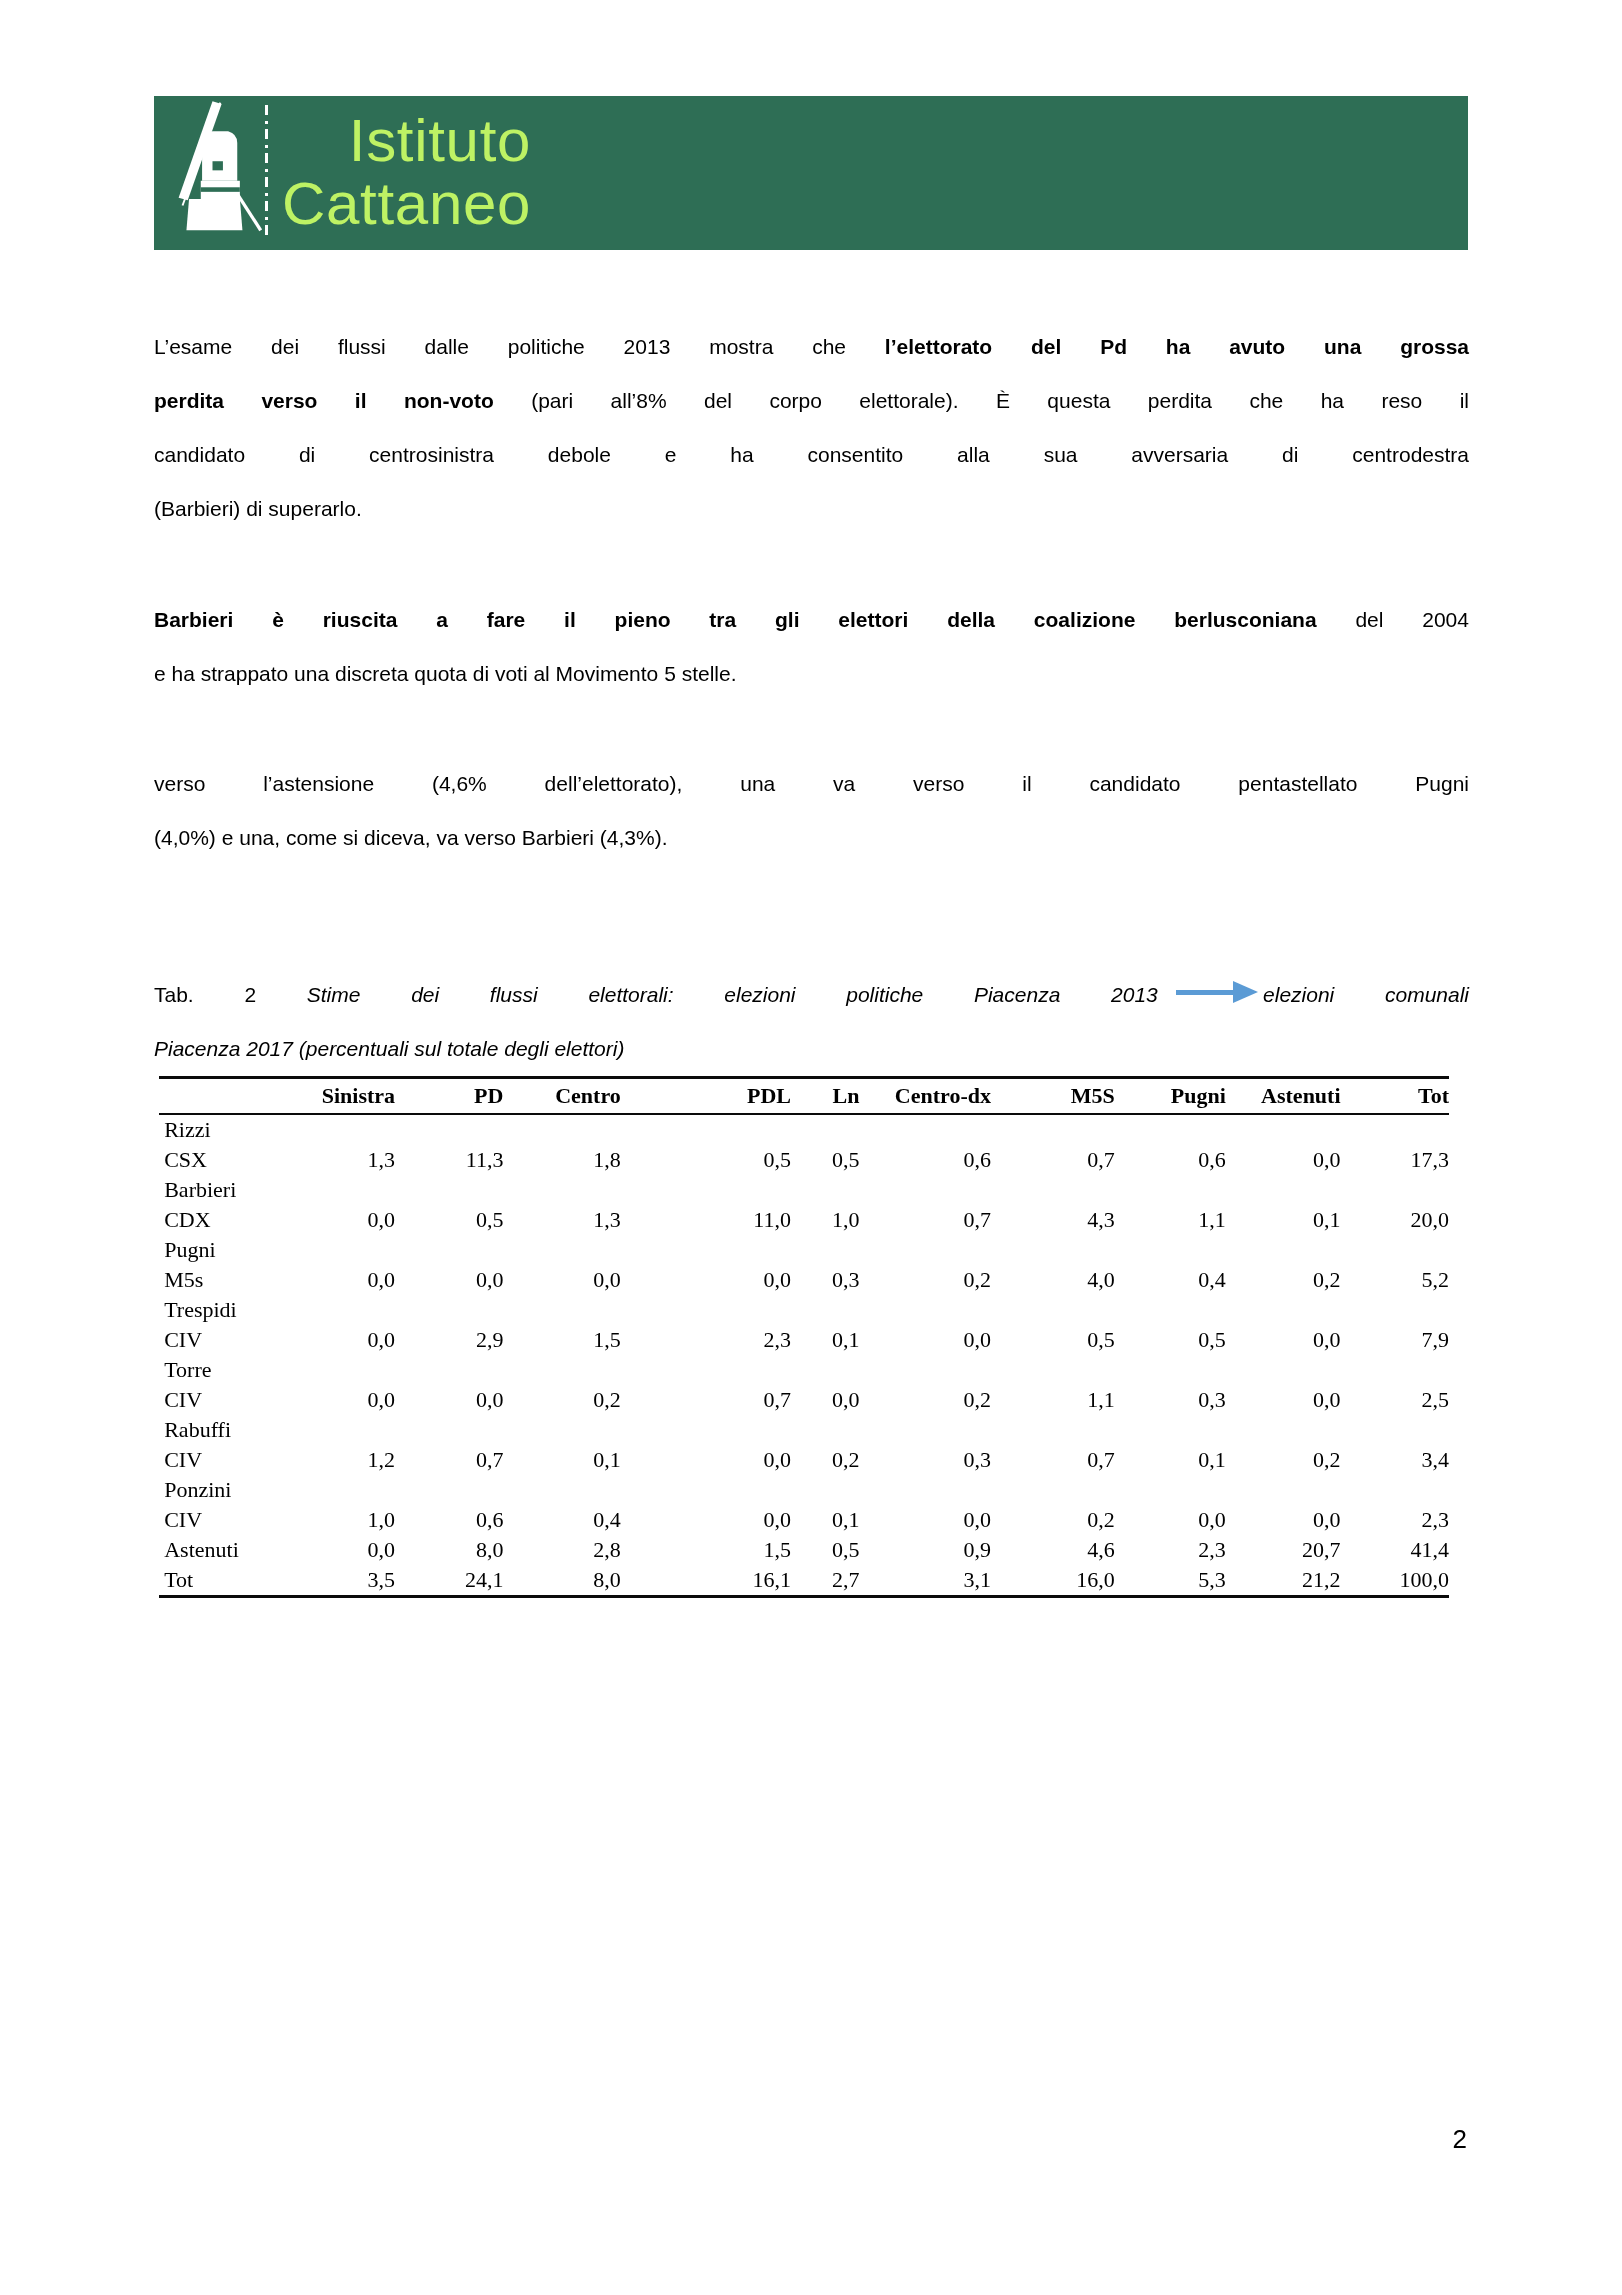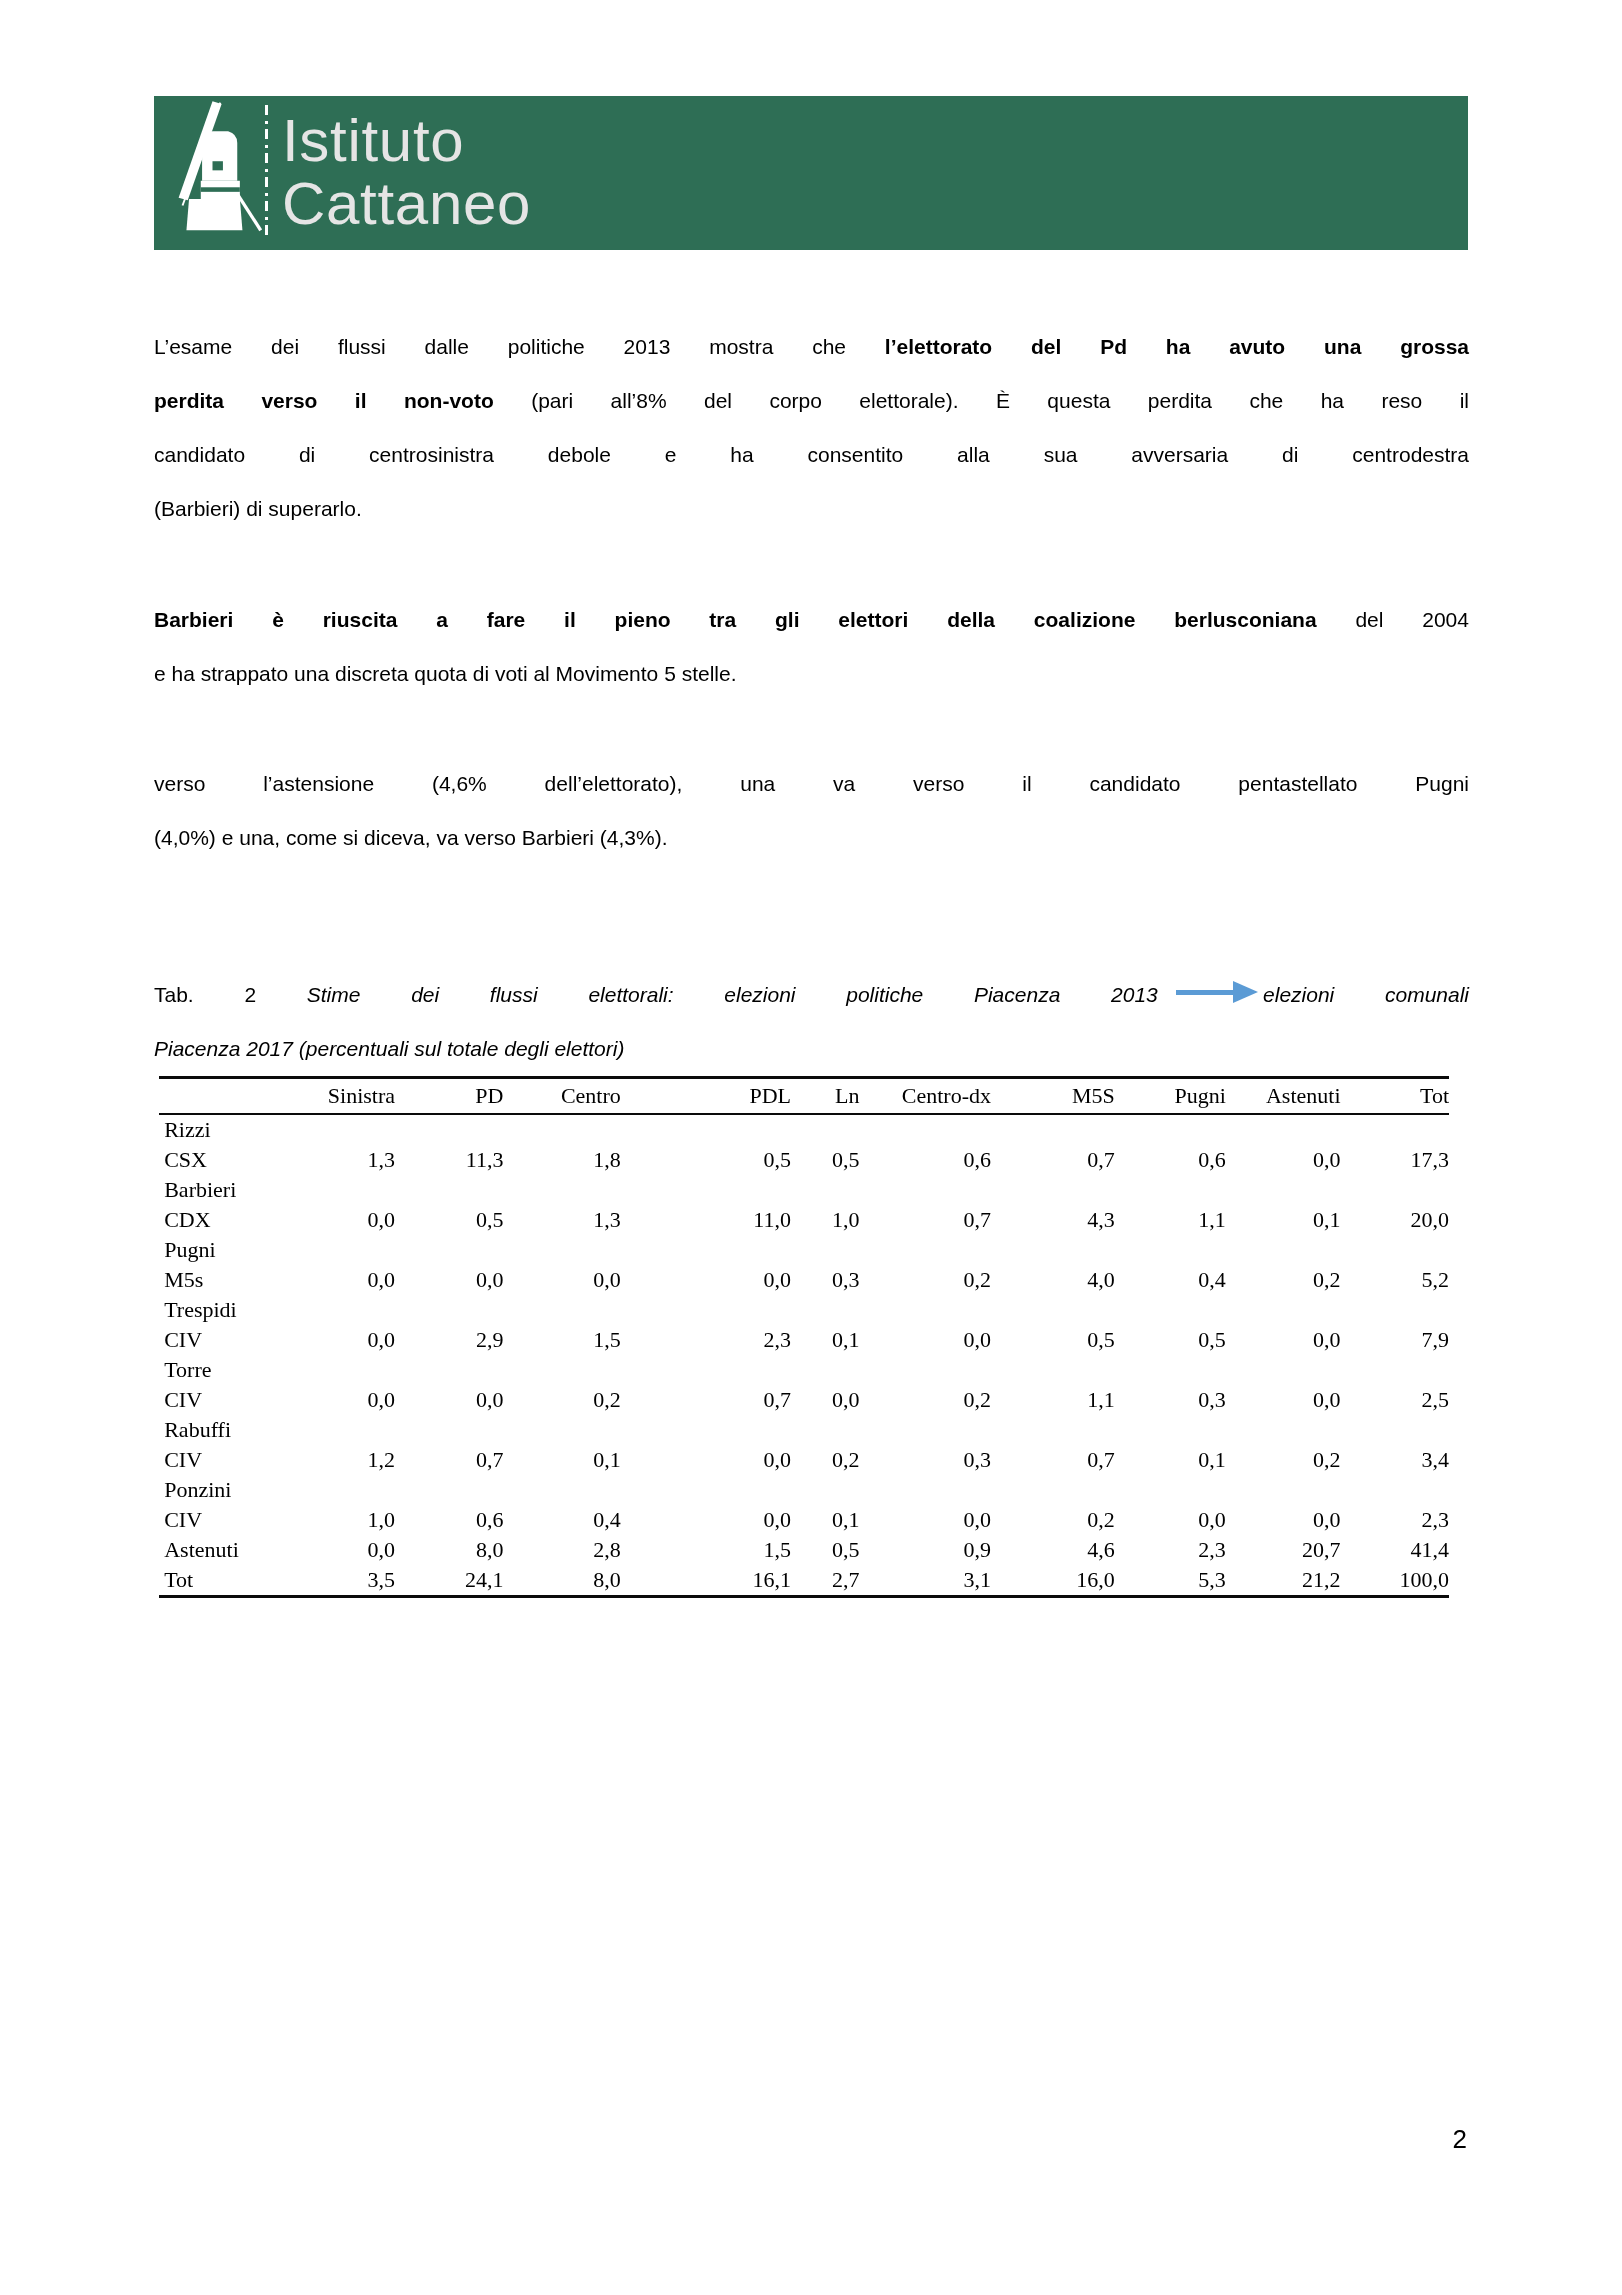--- a/index.html
+++ b/index.html
@@ -28,25 +28,26 @@
     position:absolute;
     left:111px; top:9.2px;
     width:3.3px; height:136px;
     background:repeating-linear-gradient(to bottom,
       #ffffff 0 10.5px, transparent 10.5px 15.7px,
       #ffffff 15.7px 19px, transparent 19px 24px);
   }
   .brand{
     position:absolute;
     left:128px; top:13px;
-    color:#e5e5e5;
+    color:#bef264;
     font-size:60px;
     line-height:63px;
     letter-spacing:0.7px;
     font-weight:400;
+    text-align:right;
   }
   
   .para{
     position:absolute;
     left:154px;
     width:1315px;
     font-size:21px;
     line-height:54px;
     hyphens:none;
   }
@@ -83,21 +84,21 @@
     border-collapse:collapse;
     table-layout:fixed;
     font-family:"Liberation Serif", serif;
     font-size:22px;
     color:#000;
     border-top:3.3px solid #0a0a0a;
     border-bottom:3.9px solid #0a0a0a;
   }
   table.flows th{
     height:34px;
-    font-weight:normal;
+    font-weight:bold;
     text-align:right;
     vertical-align:middle;
     border-bottom:2.6px solid #0a0a0a;
     padding:0;
     margin-top:8px;
   }
   table.flows th:first-child{text-align:left;padding-left:5.2px;}
   table.flows td{
     height:30px;
     text-align:right;

